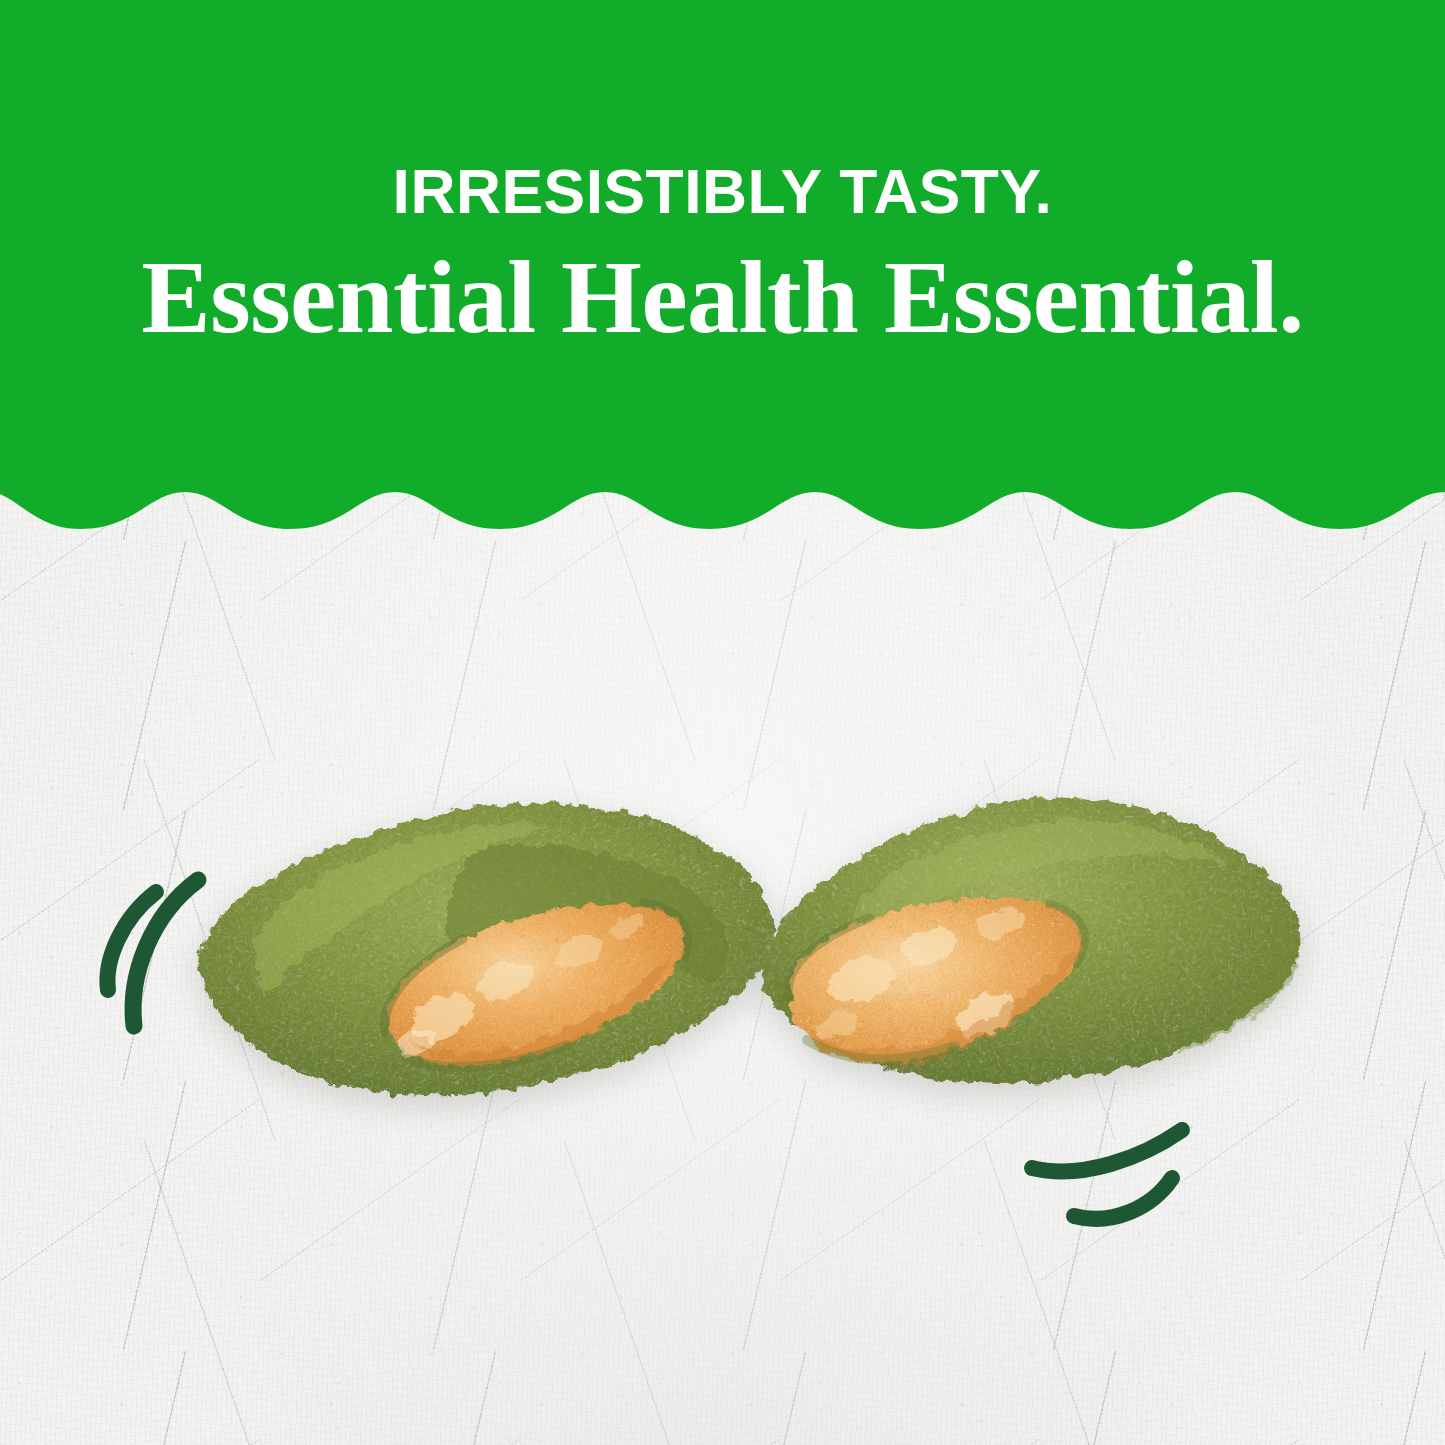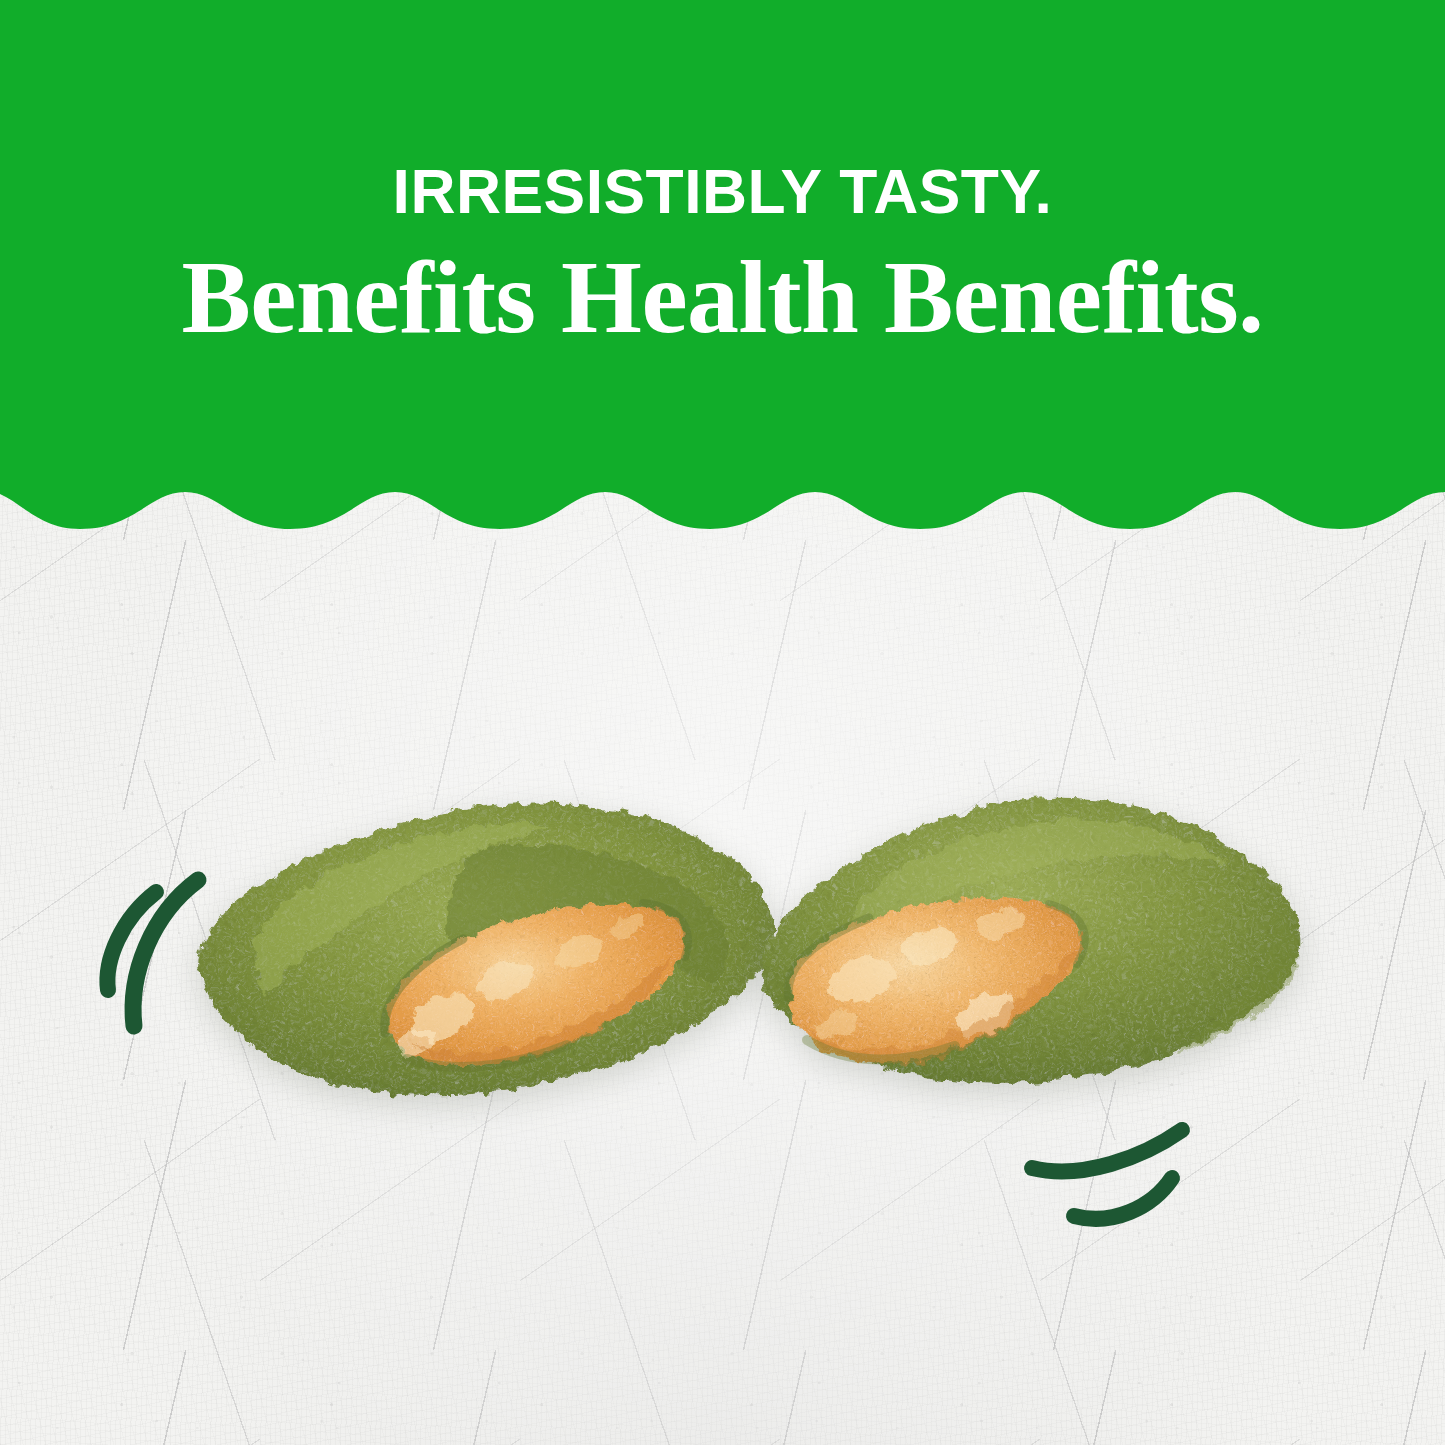--- a/index.html
+++ b/index.html
@@ -326,17 +326,17 @@
           C 360 492, 345 529, 290 529
           C 235 529, 220 492, 185 492
           C 150 492, 135 529, 80 529
           C 40 529, 22 503, 0 494
           Z"></path>
       </svg>
     </div>
 
     <div class="headline-wrap">
       <div class="line1">IRRESISTIBLY TASTY.</div>
-      <div class="line2">Benefits Health Benefits.</div>
+      <div class="line2">Essential Health Essential.</div>
     </div>
   </div>
 
 </div>
 
 </body></html>

